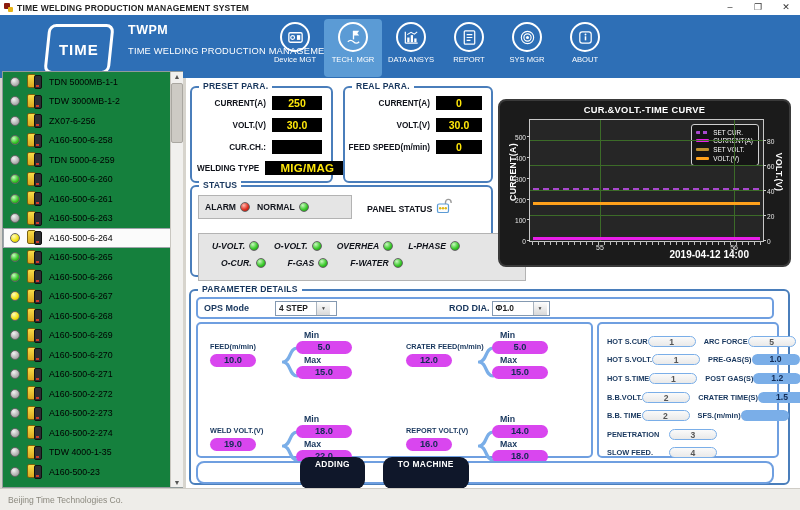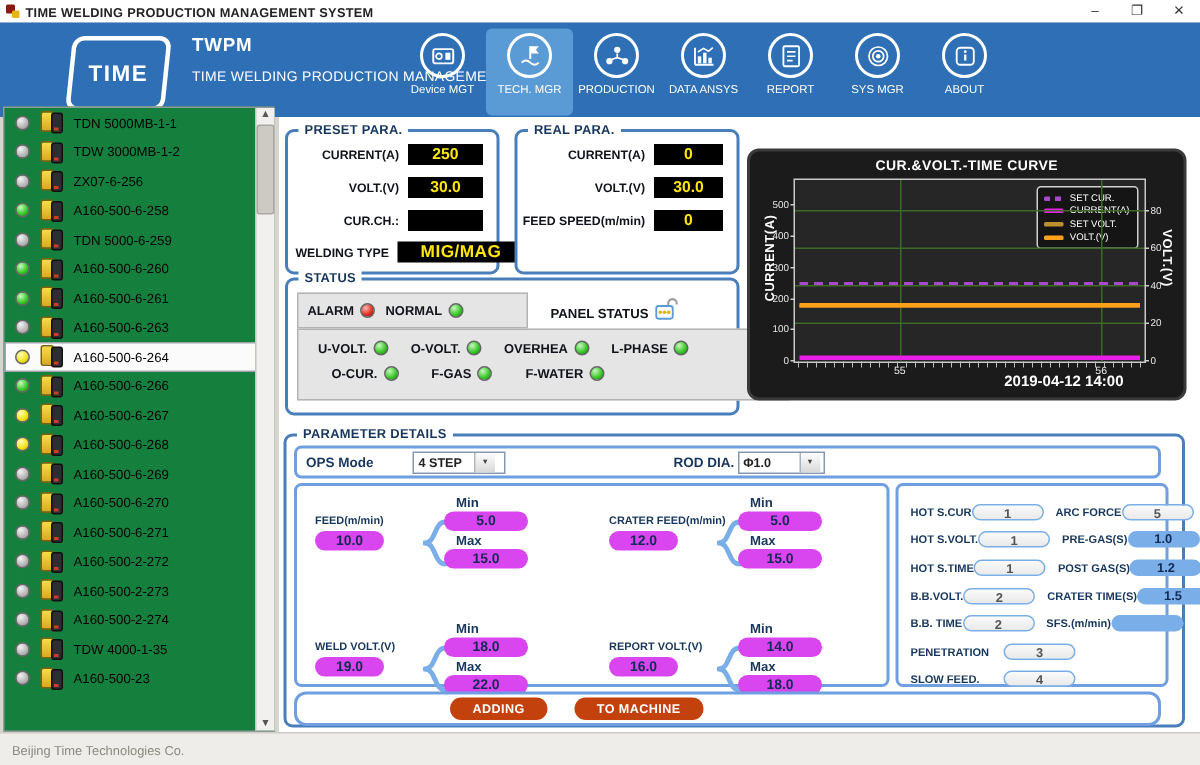--- a/index.html
+++ b/index.html
@@ -129,22 +129,22 @@
   .pg-colB .pill{width:56px;margin:1px 0 1px 0;}
   .rrows{position:absolute;left:8px;top:8px;right:6px;}
   .rrow{display:flex;align-items:center;height:18.6px;}
   .rr-lab1{width:62px;font-size:7.4px;font-weight:bold;color:#17365d;white-space:nowrap;}
   .rr-lab2{width:72px;font-size:7.4px;font-weight:bold;color:#17365d;white-space:nowrap;margin-left:8px;}
   .spill{width:48px;height:11px;line-height:11px;border-radius:6px;text-align:center;
     font-size:8.6px;font-weight:bold;flex:none;}
   .spill.gray{background:linear-gradient(#fafafa,#e9e9e9);border:1.5px solid #7aaee8;color:#555;box-sizing:border-box;}
   .spill.blue{background:#7aaee8;color:#122b54;}
   .btnstrip{display:flex;align-items:center;}
-  .btn{background:#c2410c;color:#fff;font-weight:bold;font-size:8.4px;letter-spacing:.3px;
-    border-radius:9px;height:15px;line-height:15px;padding:0 15px;cursor:default;white-space:nowrap;}
+  .btn{background:#0f172a;color:#fff;font-weight:bold;font-size:8.4px;letter-spacing:.3px;
+    border-radius:9px;height:32px;line-height:15px;padding:0 15px;cursor:default;white-space:nowrap;}
 </style>
 </head>
 <body>
 
 <div class="app">
 
   <div class="titlebar">
     <span class="appicon">
         <i class="a1"></i>
         <i class="a2"></i>
@@ -182,31 +182,20 @@
               <path d="M10 3 v9" stroke="#fff" stroke-width="1.4"></path>
               <path d="M10 3 h6 l-2 2.5 2 2.5 h-6 z" fill="#fff"></path>
               <path d="M4 14.5 c2 -2 4 -2 6 0 c2 2 4 2 6 0" stroke="#fff" fill="none" stroke-width="1.4"></path>
             </svg>
           </span>
           <span class="nav-lab">TECH. MGR</span>
         </div>
         <div class="nav-item">
           <span class="nav-ico">
             <svg viewBox="0 0 20 20">
-              <circle cx="10" cy="5.5" r="2.2" fill="#fff"></circle>
-              <circle cx="4.5" cy="13.5" r="2.2" fill="#fff"></circle>
-              <circle cx="15.5" cy="13.5" r="2.2" fill="#fff"></circle>
-              <path d="M10 8 v3 M10 11 L5.5 12.5 M10 11 L14.5 12.5" stroke="#fff" stroke-width="1.2" fill="none"></path>
-            </svg>
-          </span>
-          <span class="nav-lab">PRODUCTION</span>
-        </div>
-        <div class="nav-item">
-          <span class="nav-ico">
-            <svg viewBox="0 0 20 20">
               <path d="M3.5 16 h13 M3.5 16 V4" stroke="#fff" stroke-width="1.3" fill="none"></path>
               <rect x="5.5" y="10" width="2.4" height="5" fill="#fff"></rect>
               <rect x="9.2" y="7.5" width="2.4" height="7.5" fill="#fff"></rect>
               <rect x="12.9" y="11" width="2.4" height="4" fill="#fff"></rect>
               <path d="M5.5 7 l4 -2.5 3.5 2 3 -2.5" stroke="#fff" stroke-width="1.1" fill="none"></path>
             </svg>
           </span>
           <span class="nav-lab">DATA ANSYS</span>
         </div>
         <div class="nav-item">
@@ -307,20 +296,28 @@
           </span>
           <span class="dlabel">A160-500-6-263</span>
         </div>
         <div class="drow sel">
           <span class="led led-yellow"></span>
           <span class="mach">
             <i class="m-body"></i>
             <i class="m-face"></i>
           </span>
           <span class="dlabel">A160-500-6-264</span>
+        </div>
+        <div class="drow">
+          <span class="led led-green"></span>
+          <span class="mach">
+            <i class="m-body"></i>
+            <i class="m-face"></i>
+          </span>
+          <span class="dlabel">A160-500-6-265</span>
         </div>
         <div class="drow">
           <span class="led led-green"></span>
           <span class="mach">
             <i class="m-body"></i>
             <i class="m-face"></i>
           </span>
           <span class="dlabel">A160-500-6-266</span>
         </div>
         <div class="drow">
@@ -466,21 +463,21 @@
     <div class="lockwrap" style="left:175px;top:11px;">
       <span class="pslabel">PANEL STATUS</span>
       <svg width="16" height="16" viewBox="0 0 16 16">
         <path d="M9.5 6 V4.2 a2.8 2.8 0 0 1 5.6 0 V5" stroke="#9a9a9a" fill="none" stroke-width="1.4"></path>
         <rect x="1.5" y="6" width="11" height="8.5" rx="1.6" fill="#fdfdfd" stroke="#5b9bd5" stroke-width="1.2"></rect>
         <circle cx="4.2" cy="10.2" r="1.2" fill="#e0b712"></circle>
           <circle cx="7" cy="10.2" r="1.2" fill="#e0b712"></circle>
           <circle cx="9.8" cy="10.2" r="1.2" fill="#e0b712"></circle>
       </svg>
     </div>
-    <div class="spanel" style="left:6px;top:32px;width:328px;height:48px;">
+    <div class="spanel" style="left:6px;top:46px;width:328px;height:48px;font-style:italic;">
       <div id="ledsRow1" style="display:flex;align-items:center;gap:15px;padding:7px 0 0 13px;">
           <span class="ledentry">
             <b>U-VOLT.</b>
             <span class="led led-green"></span>
           </span>
           <span class="ledentry">
             <b>O-VOLT.</b>
             <span class="led led-green"></span>
           </span>
           <span class="ledentry">

